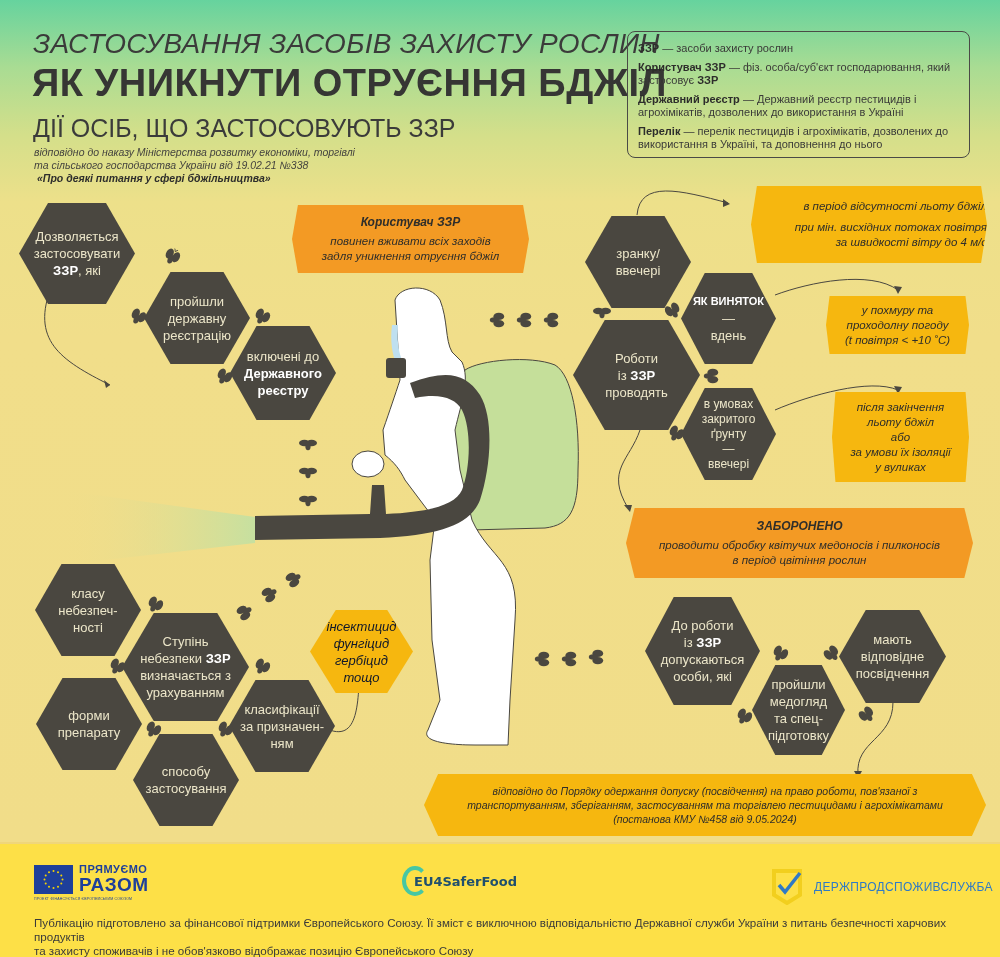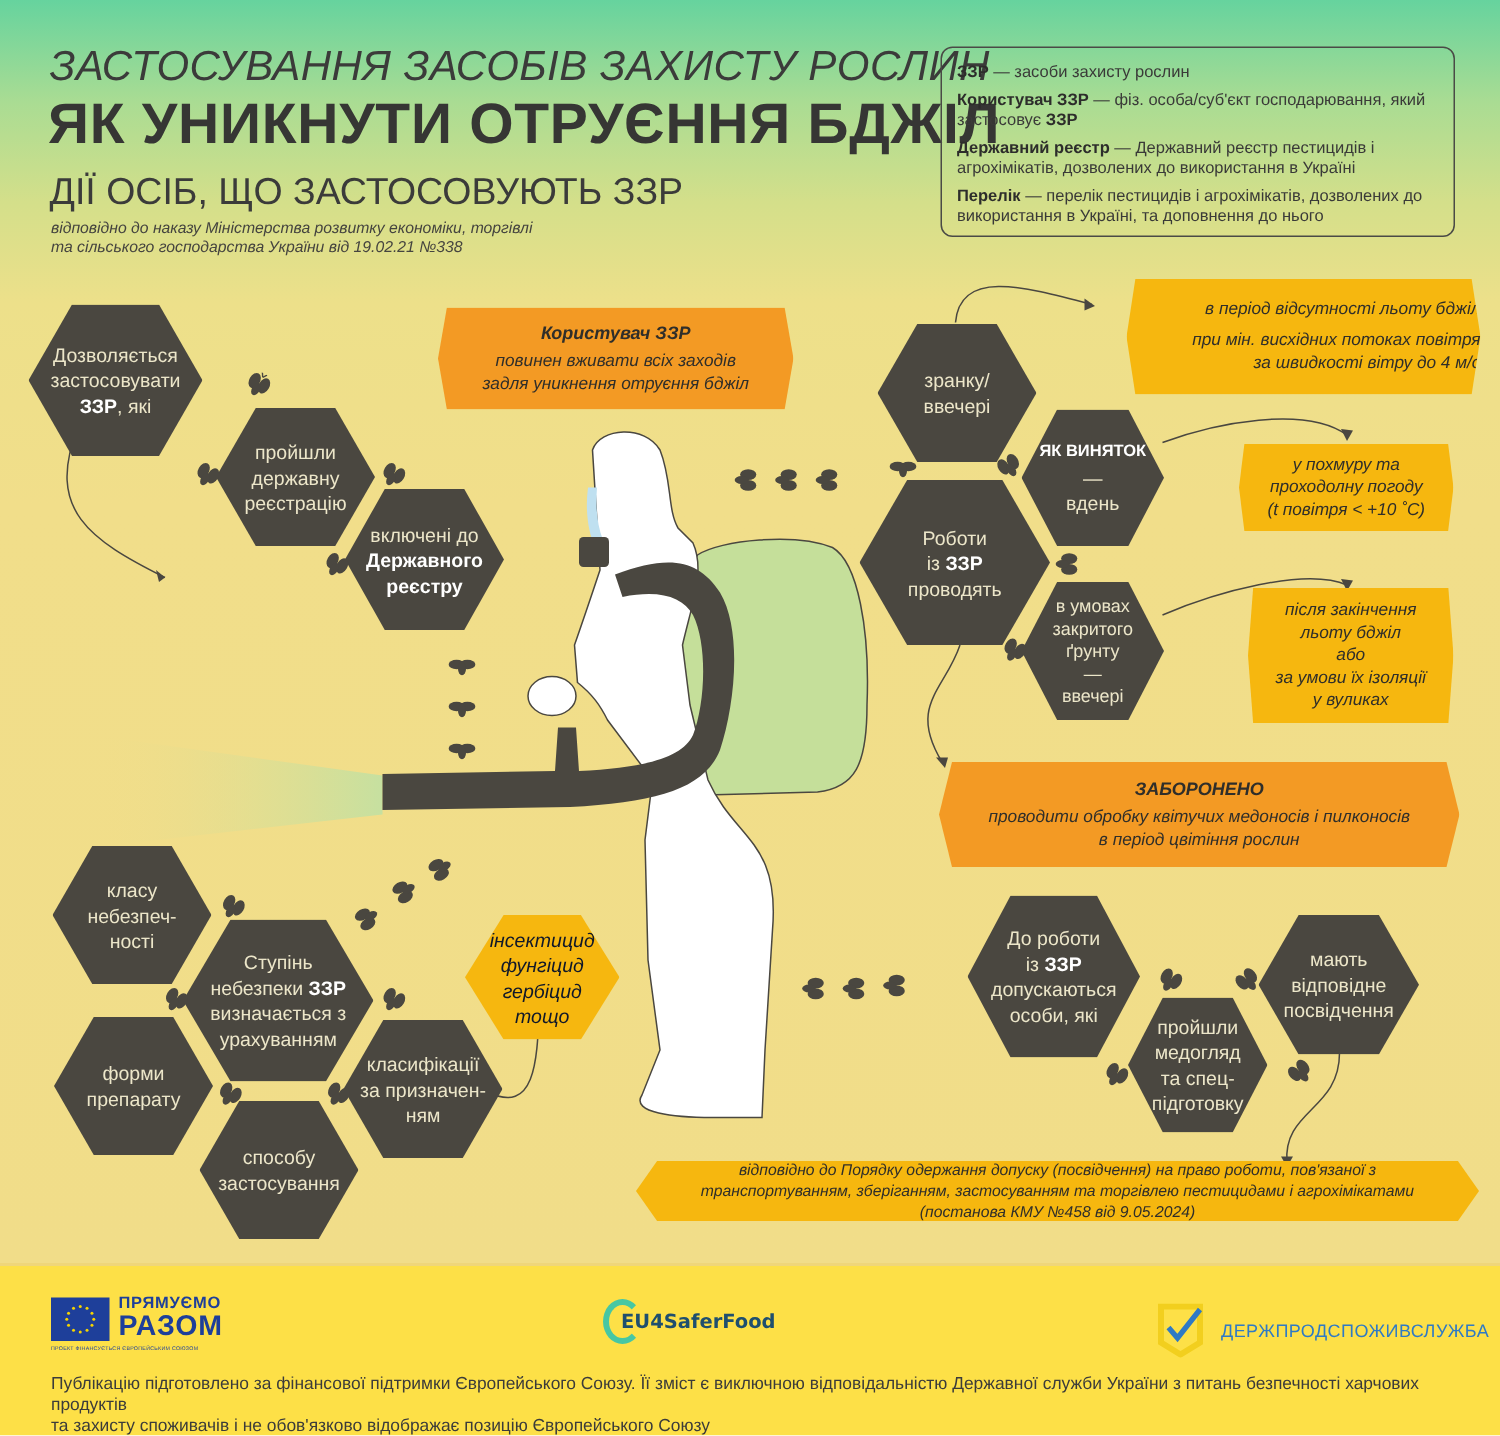--- a/index.html
+++ b/index.html
@@ -130,20 +130,21 @@
     <path d="M893,702 C893,740 855,740 858,775" fill="none" stroke="#4a4740" stroke-width="1"></path>
     <polygon points="858,778 854,771 862,771" fill="#4a4740"></polygon>
   </svg>
 
   <div class="title-1">ЗАСТОСУВАННЯ ЗАСОБІВ ЗАХИСТУ РОСЛИН</div>
   <div class="title-2">ЯК УНИКНУТИ ОТРУЄННЯ БДЖІЛ</div>
   <div class="title-3">ДІЇ ОСІБ, ЩО ЗАСТОСОВУЮТЬ ЗЗР</div>
   <div class="source">
     <span style="display:block">відповідно до наказу Міністерства розвитку економіки, торгівлі</span>
     <span style="display:block">та сільського господарства України від 19.02.21 №338</span>
+    <span class="bold">«Про деякі питання у сфері бджільництва»</span>
   </div>
 
   <div class="glossary">
     <div class="row"><b>ЗЗР</b><span> — засоби захисту рослин</span></div>
     <div class="row"><b>Користувач ЗЗР</b><span> — фіз. особа/суб'єкт господарювання, який застосовує </span><b>ЗЗР</b></div>
     <div class="row"><b>Державний реєстр</b><span> — Державний реєстр пестицидів і агрохімікатів, дозволених до використання в Україні</span></div>
     <div class="row"><b>Перелік</b><span> — перелік пестицидів і агрохімікатів, дозволених до використання в Україні, та доповнення до нього</span></div>
   </div>
 
   <div class="banner orange" style="left:292px; top:205px; width:237px; height:68px;">
@@ -286,21 +287,21 @@
       <div>підготовку</div>
     </div>
   </div>
   <div class="hex" style="left:839px; top:610px; width:107px; height:93px;">
     <div>
       <div>мають</div>
       <div>відповідне</div>
       <div>посвідчення</div>
     </div>
   </div>
-  <div class="banner yellow" style="left:424px; top:774px; width:562px; height:40px;">
+  <div class="banner yellow" style="left:424px; top:774px; width:562px; height:62px;">
     <div class="body" style="font-size:10.5px; line-height:14px;">відповідно до Порядку одержання допуску (посвідчення) на право роботи, пов'язаної з</div>
     <div class="body" style="font-size:10.5px; line-height:14px;">транспортуванням, зберіганням, застосуванням та торгівлею пестицидами і агрохімікатами</div>
     <div class="body" style="font-size:10.5px; line-height:14px;">(постанова КМУ №458 від 9.05.2024)</div>
   </div>
 
   <div class="bee" style="left:163px;top:248px;transform:rotate(30deg)">
       <svg viewBox="0 0 20 20">
         <ellipse cx="6" cy="8" rx="4" ry="6" fill="#4a4740"></ellipse>
         <ellipse cx="14" cy="8" rx="4" ry="6" fill="#4a4740"></ellipse>
         <ellipse cx="10" cy="13" rx="3" ry="5" fill="#4a4740"></ellipse>

